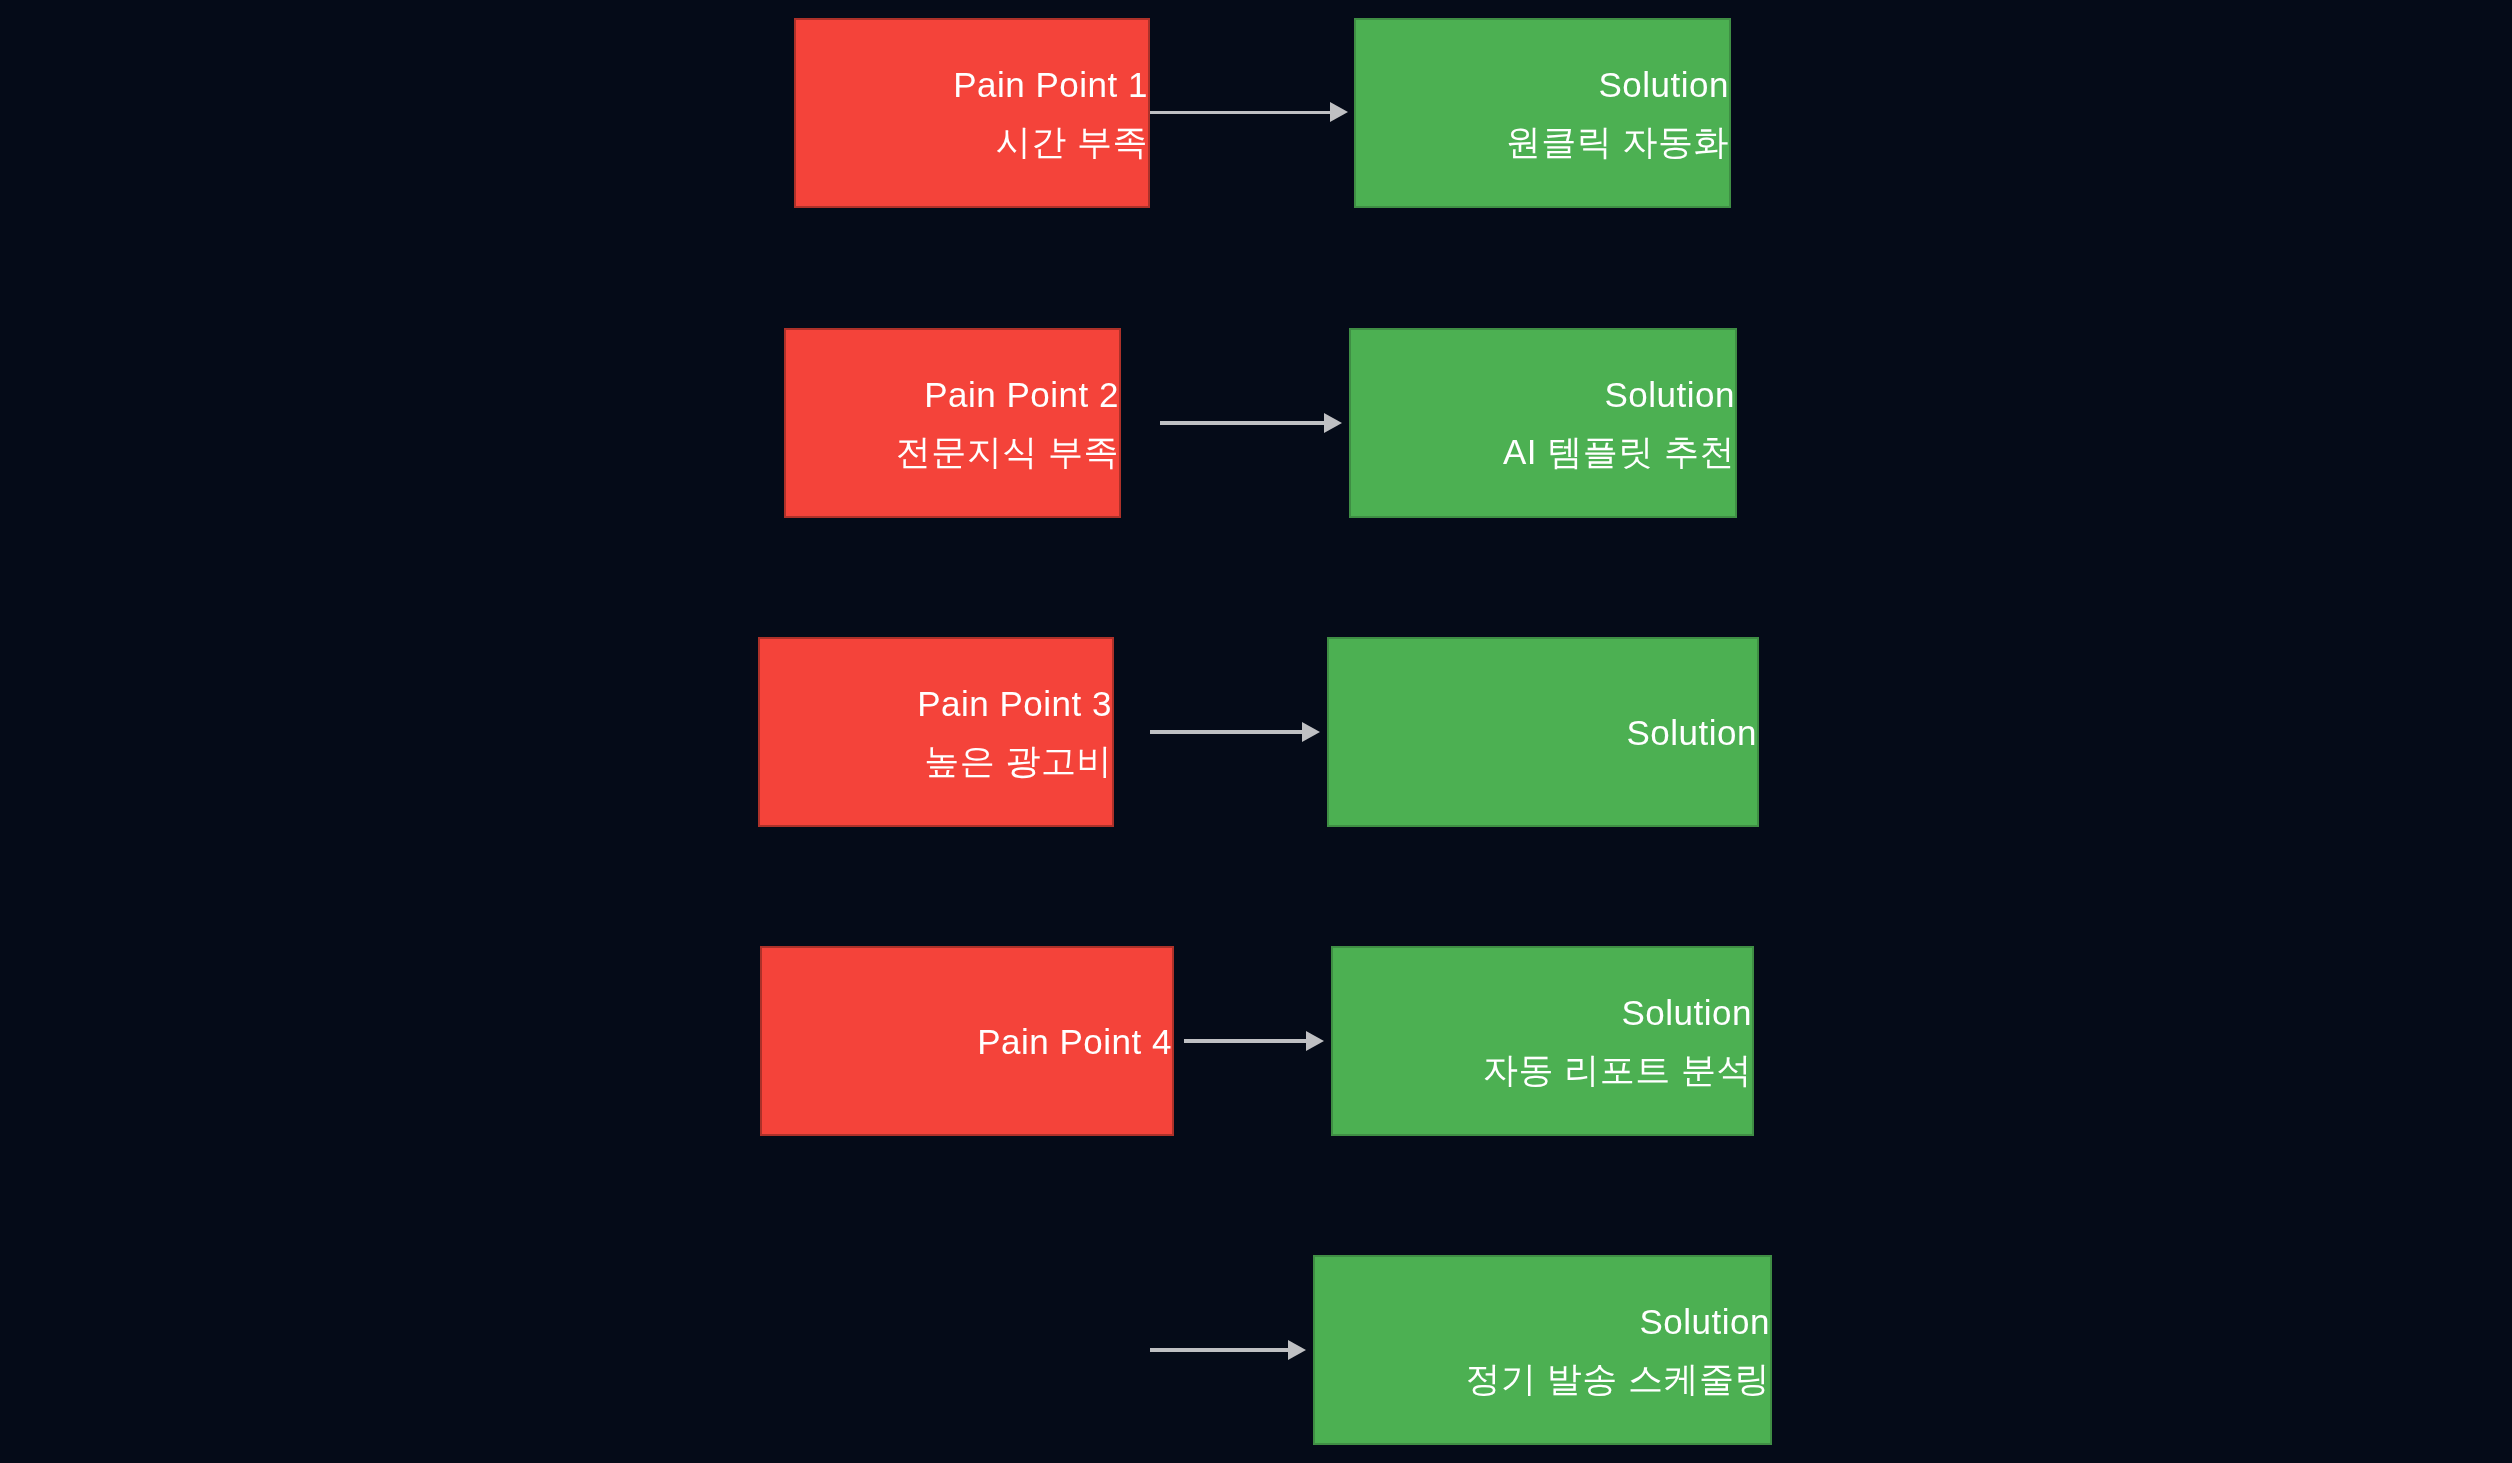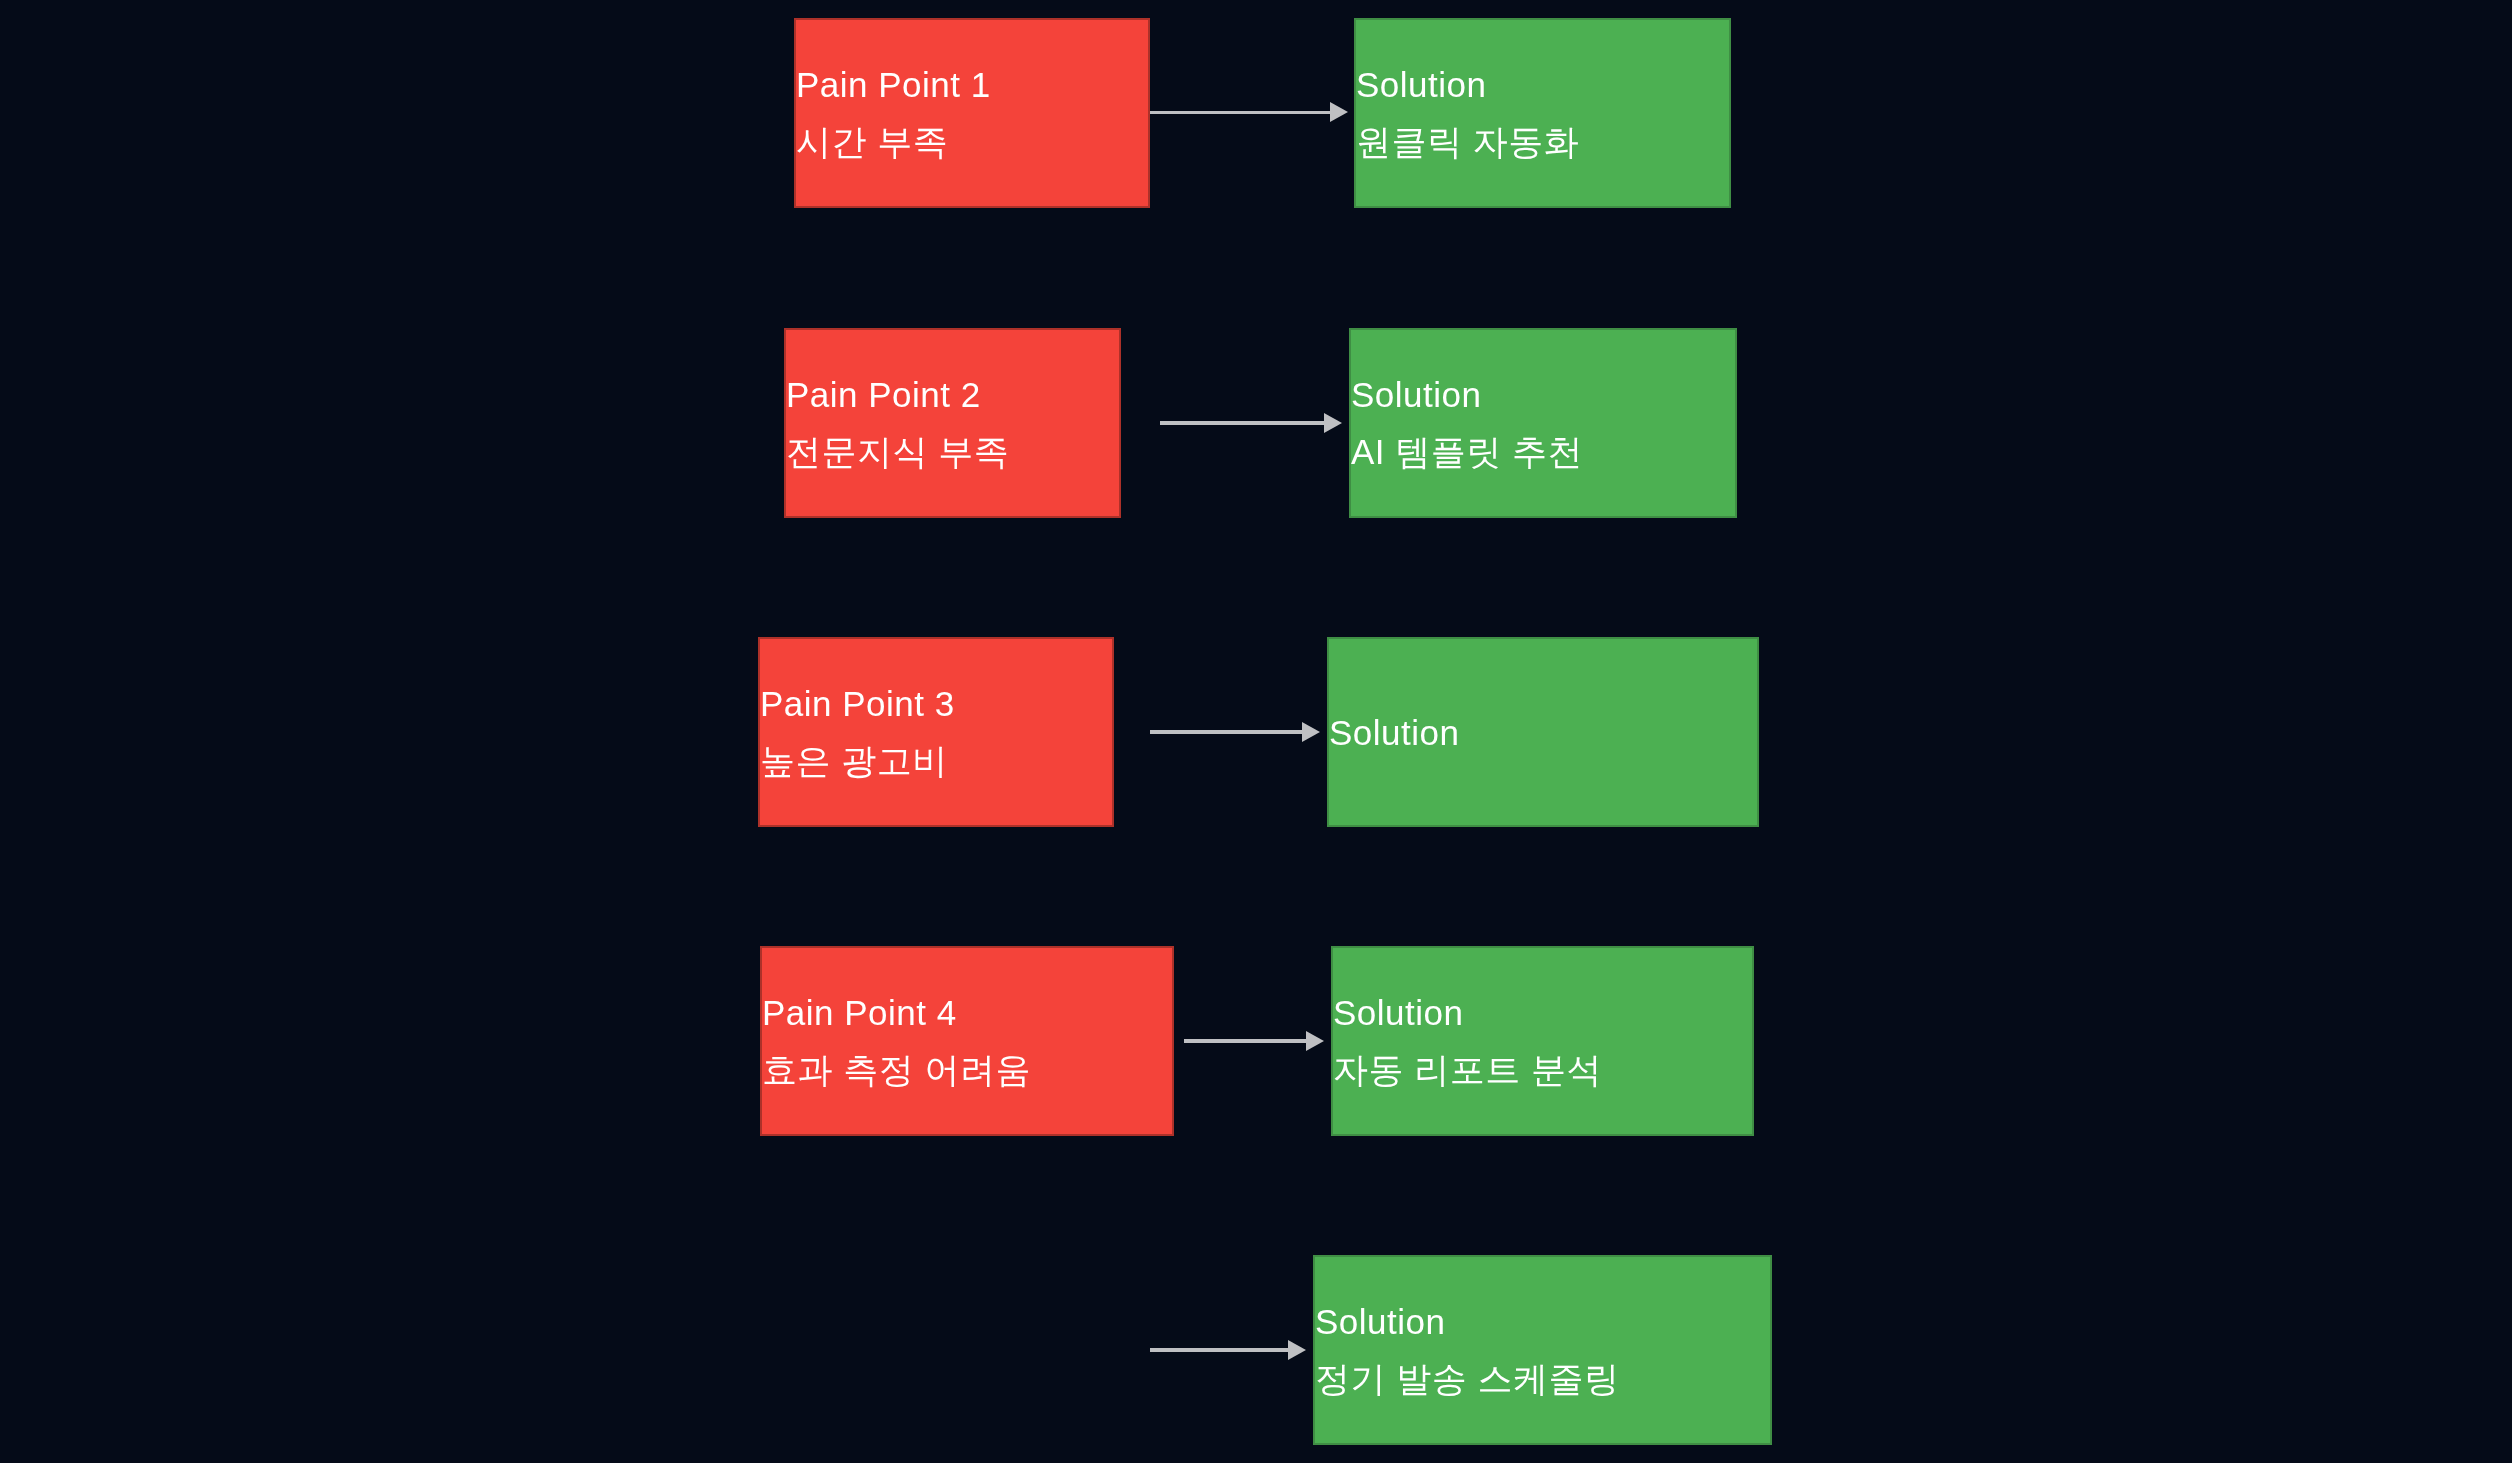--- a/index.html
+++ b/index.html
@@ -30,21 +30,21 @@
     width: 100%;
     height: 190px;
   }
   .node {
     position: absolute;
     top: 0;
     height: 190px;
     border: 2.8px solid;
     display: flex;
     flex-direction: column;
-    align-items: flex-start;
+    align-items: flex-end;
     justify-content: center;
     text-align: center;
     color: var(--text);
   }
   .node .title,
   .node .subtitle {
     display: block;
     font-size: 35px;
     line-height: 57px;
     white-space: nowrap;
@@ -131,21 +131,20 @@
       <div class="head"></div>
     </div>
     <div class="node solution" style="left:1320px;width:432px">
       <span class="title">Solution</span>
     </div>
   </div>
 
   <div class="flow-row" style="top:946px">
     <div class="node pain" style="left:760px;width:414px">
       <span class="title">Pain Point 4</span>
-      <span class="subtitle">효과 측정 어려움</span>
     </div>
     <div class="arrow" style="left:1184px;width:140px">
       <div class="line"></div>
       <div class="head"></div>
     </div>
     <div class="node solution" style="left:1324px;width:423px">
       <span class="title">Solution</span>
       <span class="subtitle">자동 리포트 분석</span>
     </div>
   </div>

